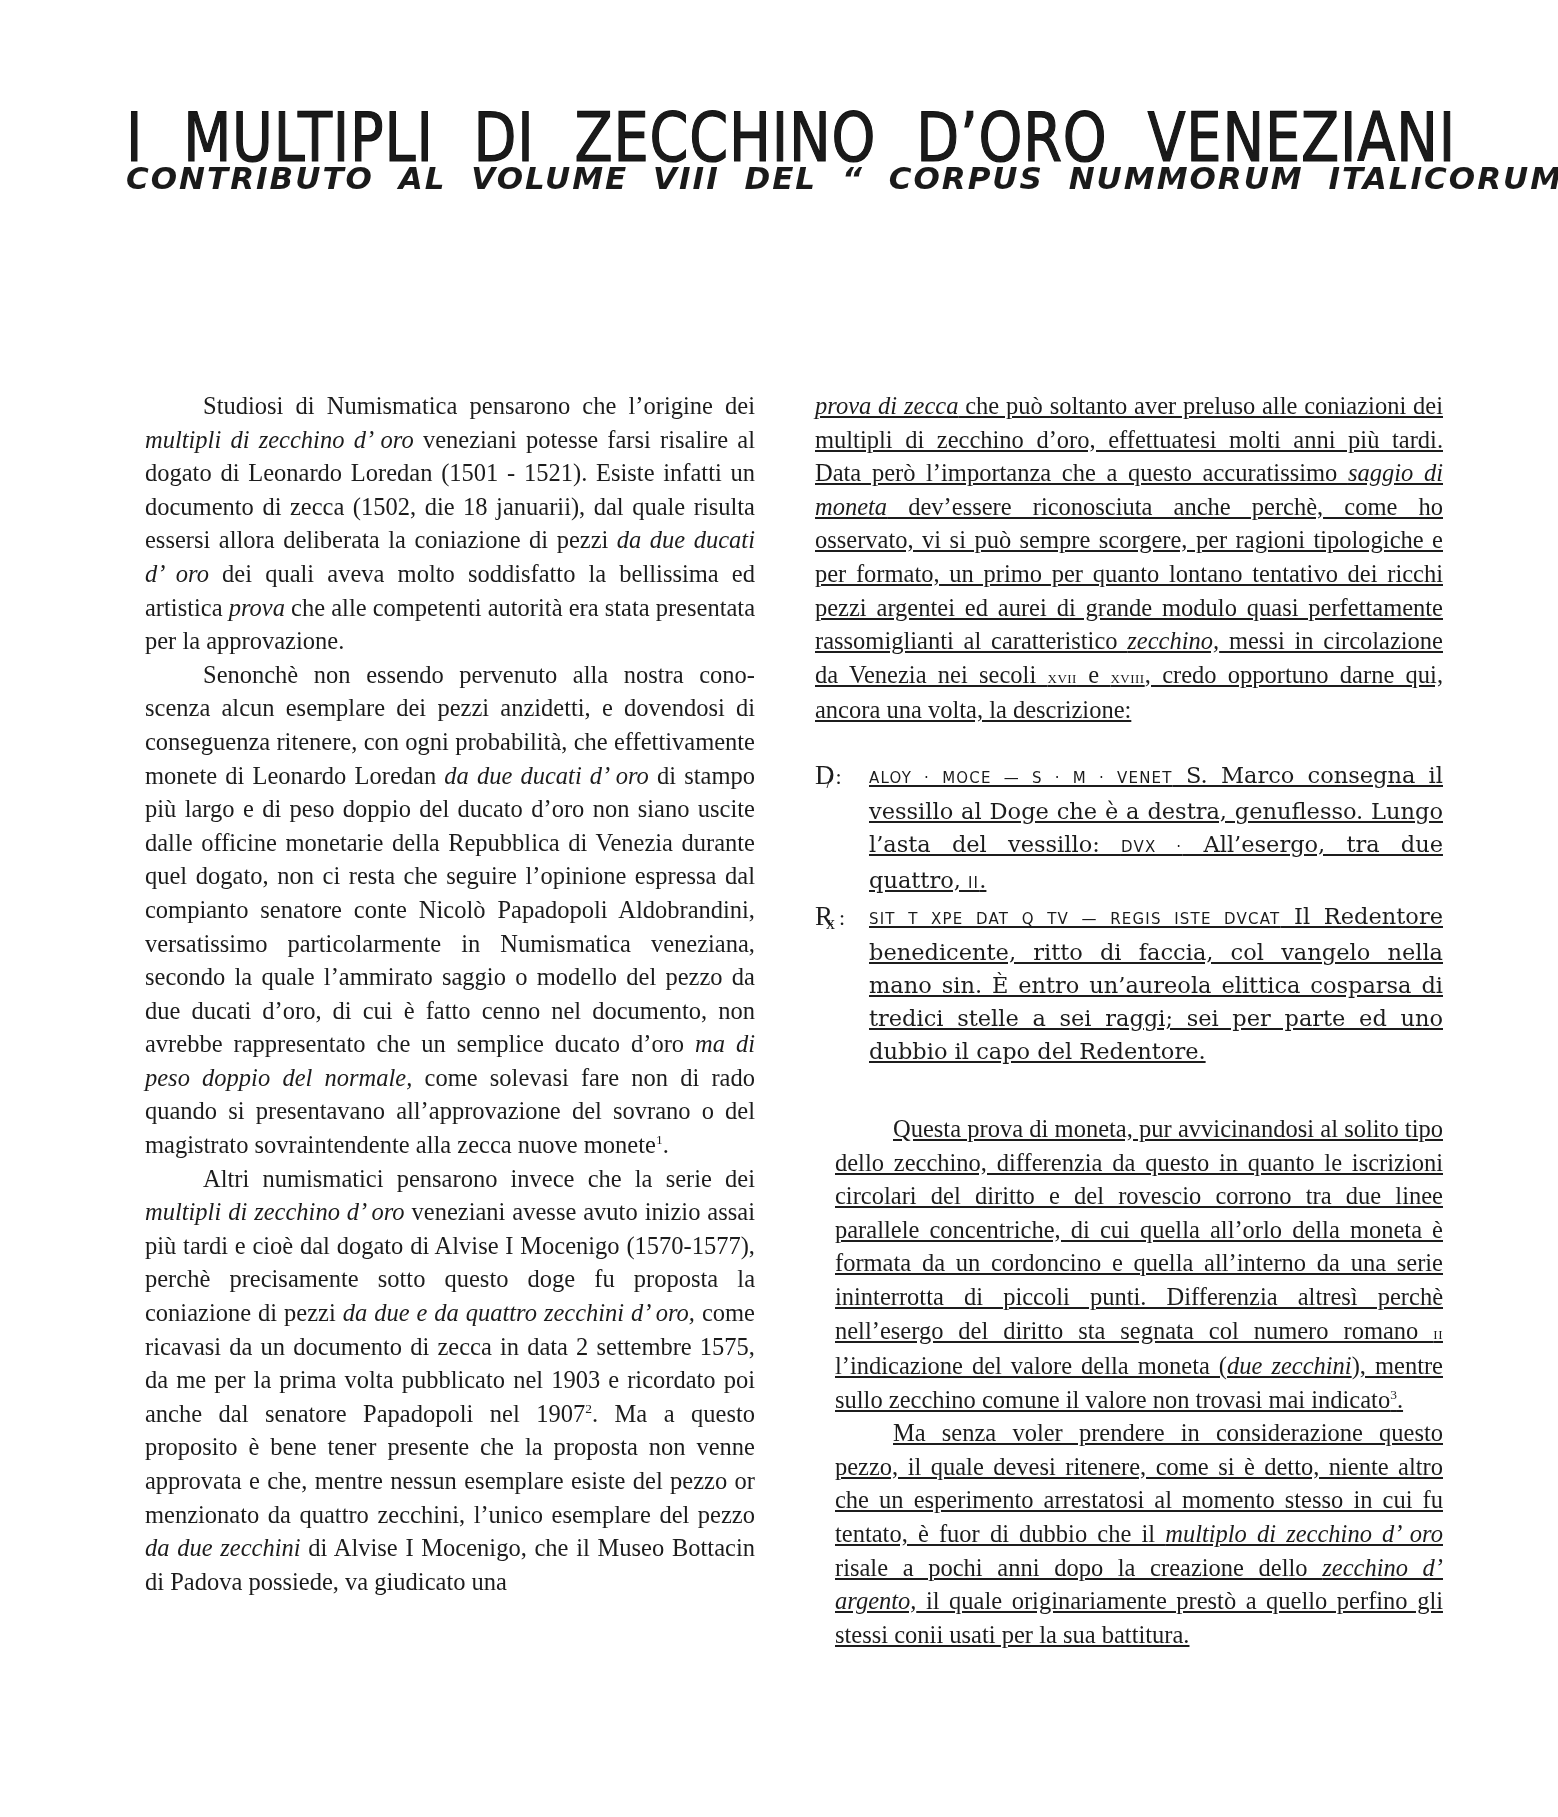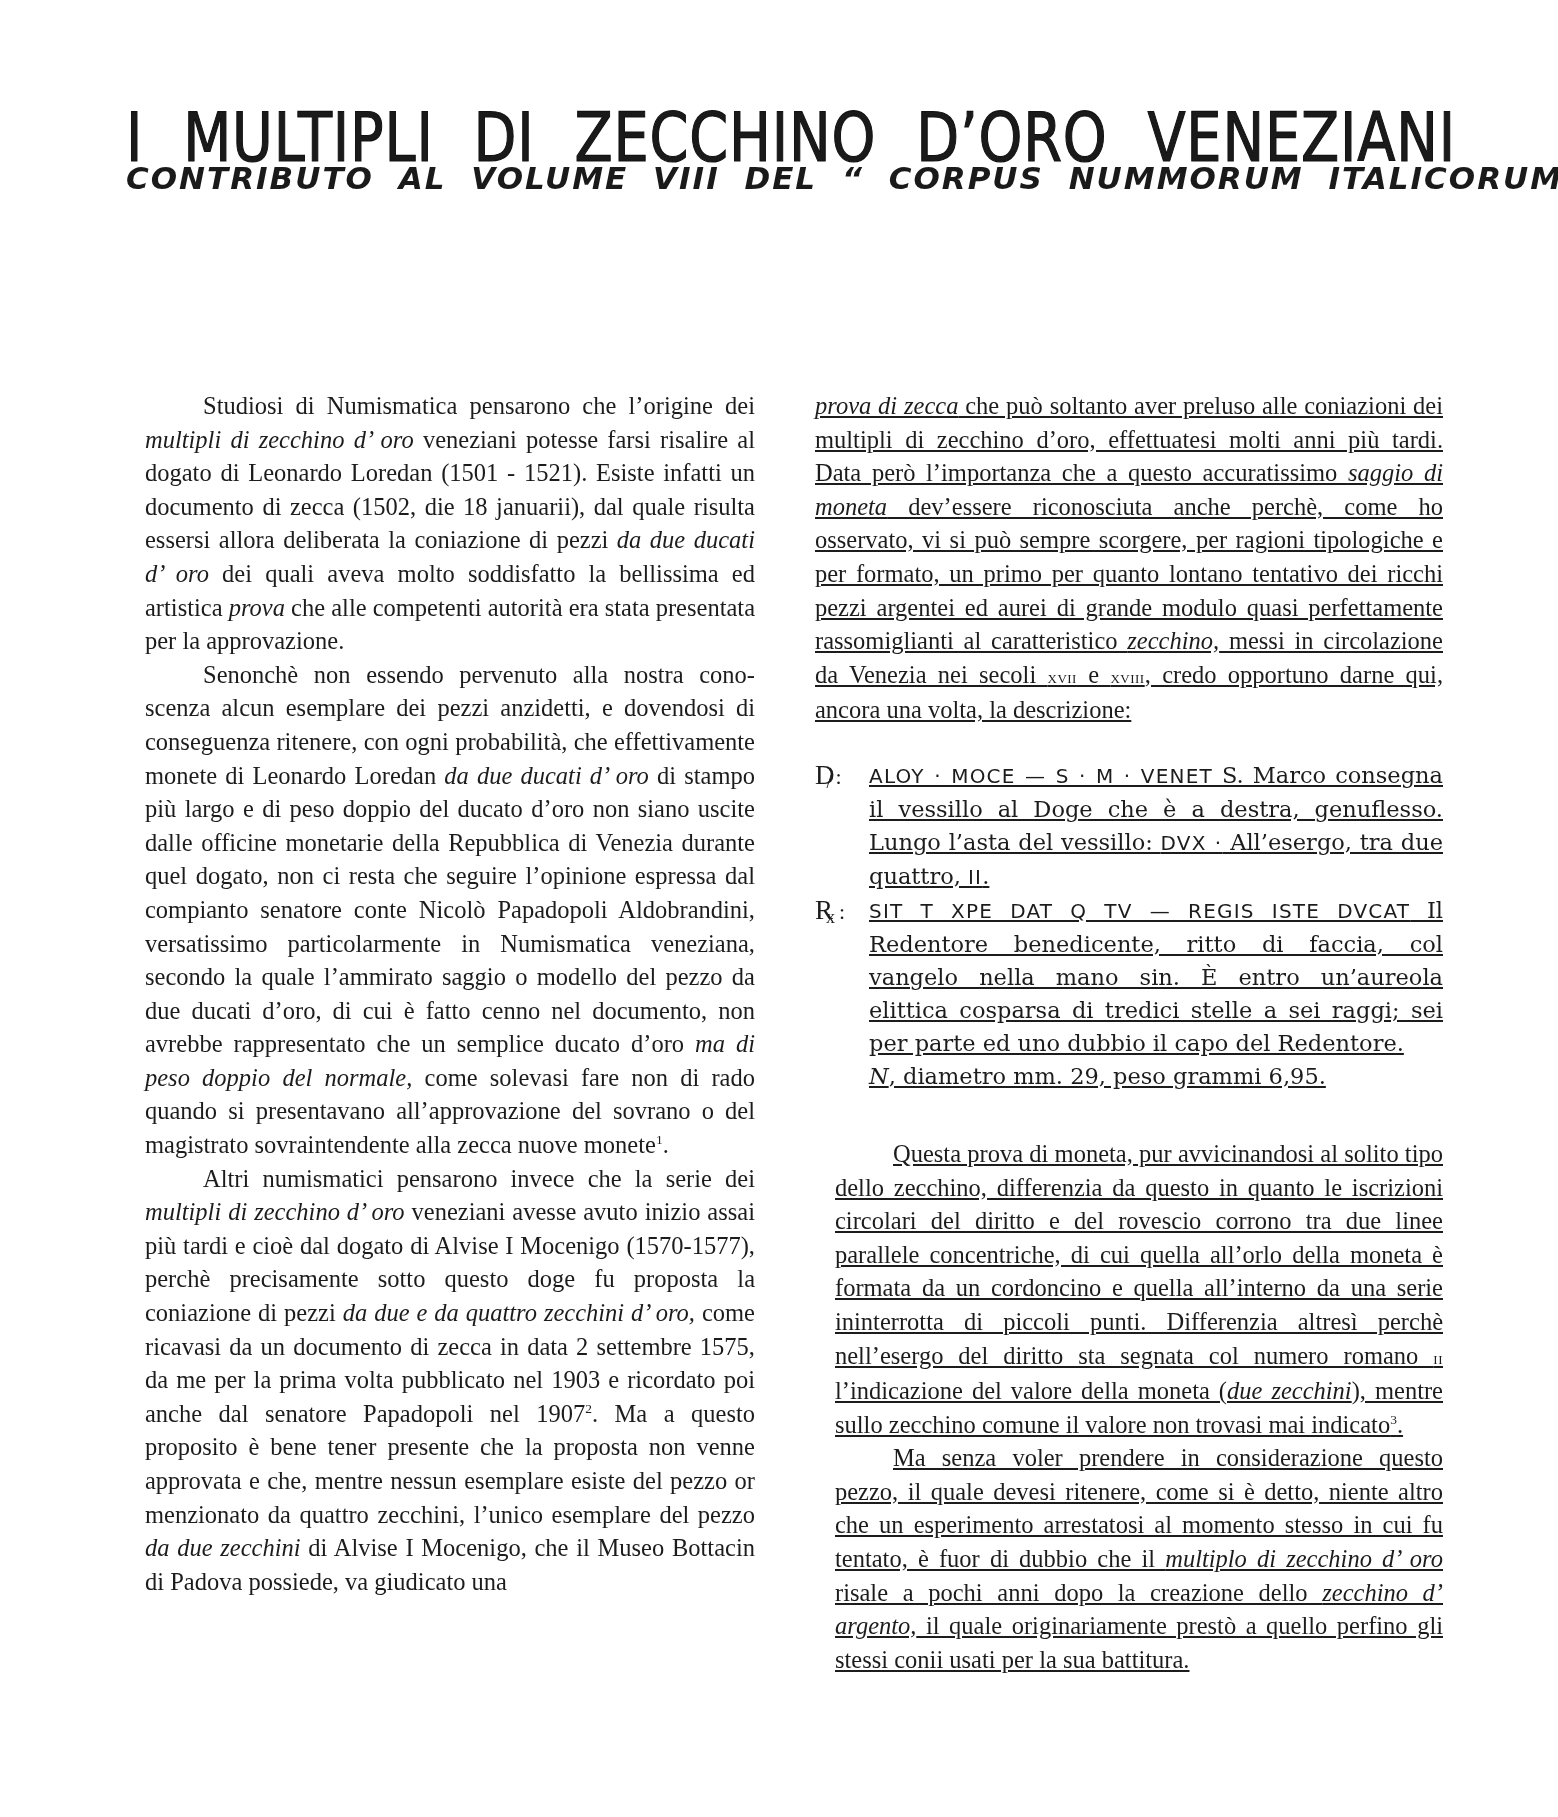--- a/index.html
+++ b/index.html
@@ -35,21 +35,21 @@
     .sc { font-variant: small-caps; font-size: 0.78em; letter-spacing: 0.5px; text-transform: lowercase; }
     sup { font-size: 0.55em; vertical-align: 0.7em; line-height: 0; }
     .desc {
       margin-top: 32px; font-family: "DejaVu Serif", serif; font-size: 22.5px; line-height: 33px;
     }
     .desc-item { position: relative; padding-left: 54px; text-align: justify; }
     .desc-item .sym {
       position: absolute; left: 0; top: 0; font-family: "Liberation Serif", serif; font-size: 27px;
     }
     .desc-item .sym .colon { font-size: 22px; margin-left: 4px; }
-    .desc .sc { font-family: "DejaVu Sans", sans-serif; font-variant: normal; text-transform: none; font-size: 20px; letter-spacing: 1.2px; }
+    .desc .sc { font-family: "DejaVu Sans", sans-serif; font-variant: normal; text-transform: none; font-size: 15px; letter-spacing: 1.2px; }
     .desc .measure { padding-left: 54px; }
     .gap { height: 44px; }
   </style>
 </head>
 <body>
 
 <h1 class="title">I MULTIPLI DI ZECCHINO D’ORO VENEZIANI</h1>
 <div class="subtitle">CONTRIBUTO AL VOLUME VIII DEL “ CORPUS NUMMORUM ITALICORUM „</div>
 
 <div class="col left">
@@ -71,23 +71,20 @@
 
   <div class="desc">
     <div class="desc-item">
       <span class="sym"><span>D</span><span style="font-size:18px;margin-left:-8px;vertical-align:-4px;">/</span><span class="colon">:</span></span>
       <span class="sc">ALOY · MOCE — S · M · VENET</span><span> S. Marco consegna il vessillo al Doge che è a destra, genuflesso. Lungo l’asta del vessillo: </span><span class="sc">DVX ·</span><span> All’esergo, tra due quattro, </span><span class="sc">II</span><span>.</span>
     </div>
     <div class="desc-item">
       <span class="sym"><span>R</span><span style="font-size:18px;margin-left:-7px;vertical-align:-4px;">x</span><span class="colon">:</span></span>
       <span class="sc">SIT T XPE DAT Q TV — REGIS ISTE DVCAT</span><span> Il Redentore benedicente, ritto di faccia, col vangelo nella mano sin. È entro un’aureola elittica cosparsa di tredici stelle a sei raggi; sei per parte ed uno dubbio il capo del Redentore.</span>
     </div>
-    <div class="measure">
-      <em>N</em><span>, diametro mm. 29, peso grammi 6,95.</span>
-    </div>
   </div>
 
   <div class="gap"></div>
 
   <p class="ind">
     <span>Questa prova di moneta, pur avvicinandosi al solito tipo dello zecchino, differenzia da questo in quanto le iscrizioni circolari del diritto e del rovescio corrono tra due linee parallele concentriche, di cui quella all’orlo della moneta è formata da un cordoncino e quella all’in­terno da una serie ininterrotta di piccoli punti. Diffe­renzia altresì perchè nell’esergo del diritto sta segnata col numero romano </span><span class="sc">ii</span><span> l’indicazione del valore della moneta (</span><em>due zecchini</em><span>), mentre sullo zecchino comune il valore non trovasi mai indicato</span><sup>3</sup><span>.</span>
   </p>
   <p class="ind">
     <span>Ma senza voler prendere in considerazione questo pezzo, il quale devesi ritenere, come si è detto, niente altro che un esperimento arrestatosi al momento stesso in cui fu tentato, è fuor di dubbio che il </span><em>multiplo di zecchino d’ oro</em><span> risale a pochi anni dopo la creazione dello </span><em>zecchino d’ argento,</em><span> il quale originariamente prestò a quello perfino gli stessi conii usati per la sua battitura.</span>
   </p>

